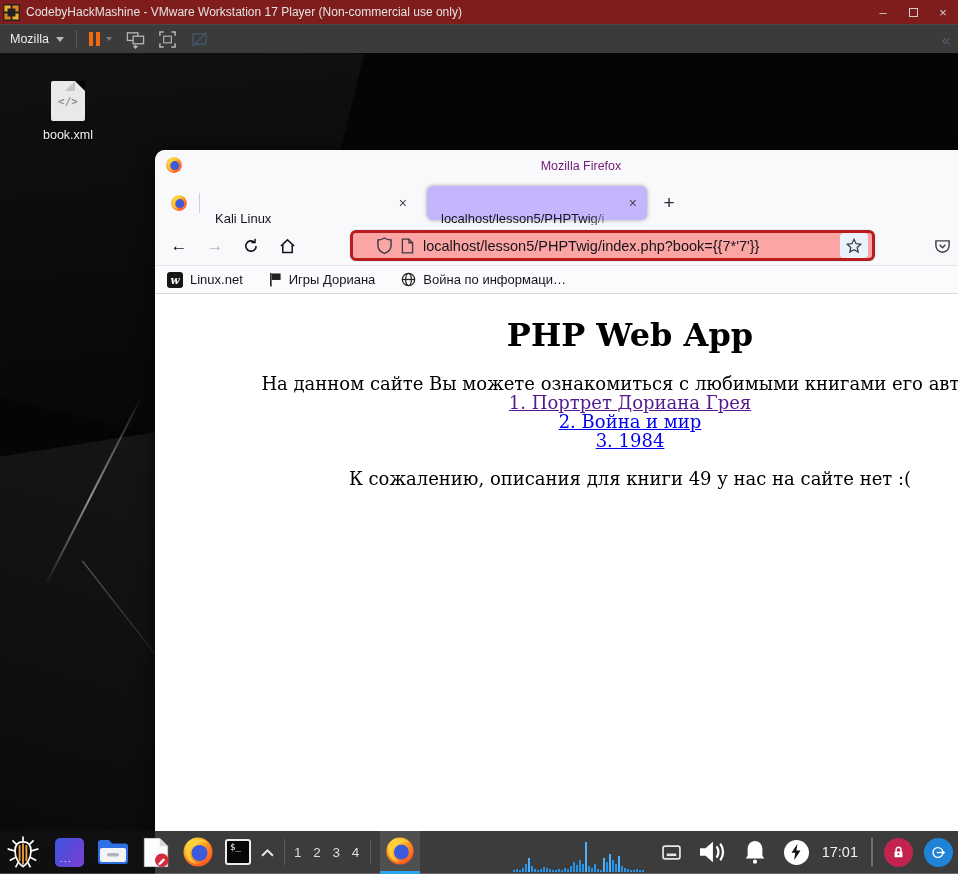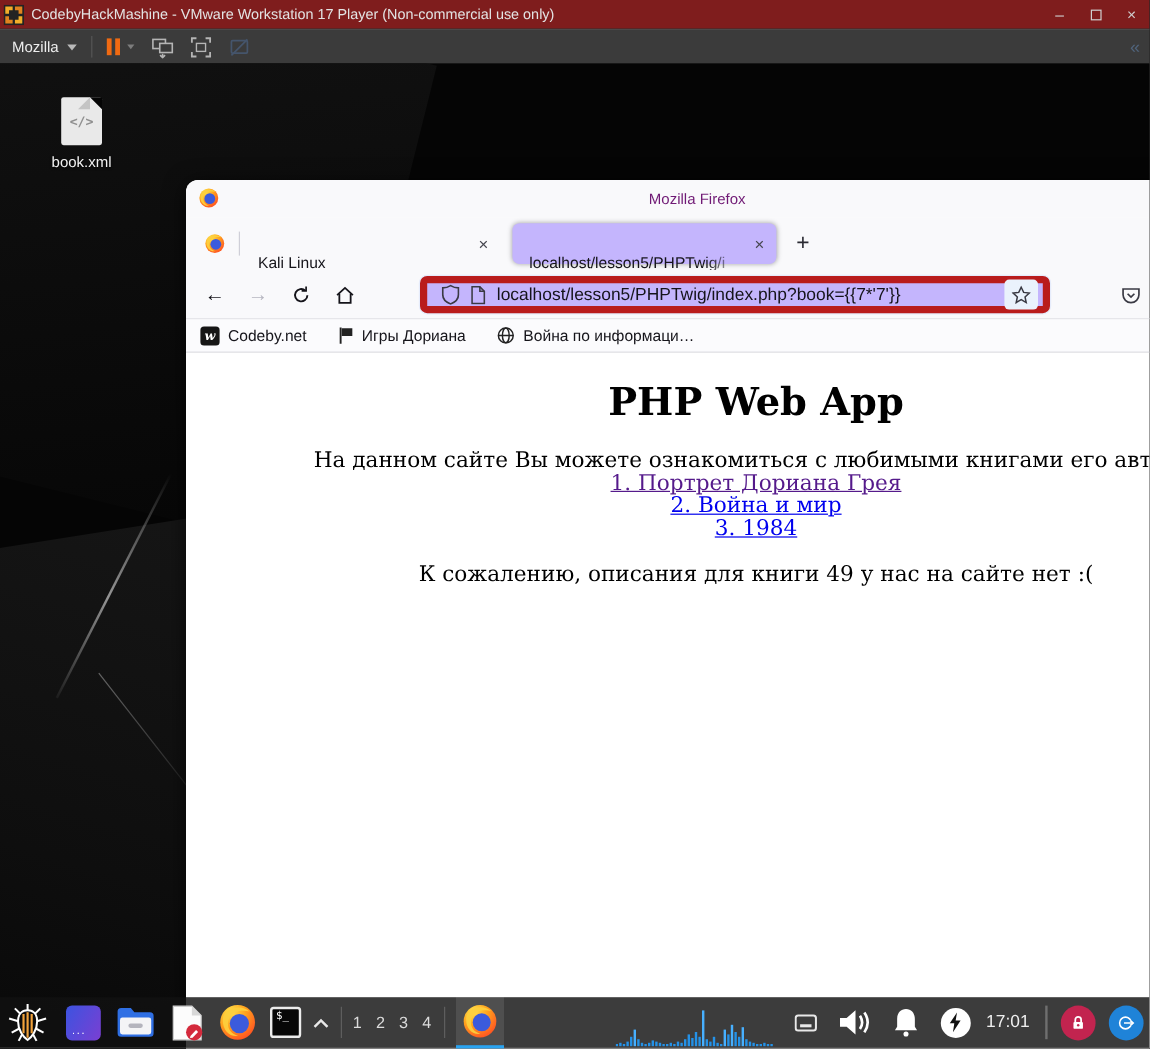--- a/index.html
+++ b/index.html
@@ -54,21 +54,21 @@
   .tab-inactive { left:46px; width:216px; }
   .tab-active { left:272px; width:220px; background:#c4b5fd; box-shadow:0 0 4px rgba(0,0,0,0.35); }
   .tab-label { font-size:13px; color:#15141a; white-space:nowrap; overflow:hidden; flex:1;margin-top:31px; }
   .tab-active .tab-label { -webkit-mask-image:linear-gradient(90deg,#000 82%,transparent 98%); mask-image:linear-gradient(90deg,#000 82%,transparent 98%); }
   .tab-close { font-size:14px; color:#46464f; margin-left:8px; line-height:1; }
   .newtab-btn { position:absolute; left:501px; top:9px; width:26px; height:26px; display:flex; align-items:center; justify-content:center; font-size:19px; color:#2b2b33; border-radius:4px; }
 
   .ff-navbar { position:relative; height:41px; background:#f9f9fb; border-bottom:1px solid #e6e6ea; }
   .nav-btn { position:absolute; top:6px; width:30px; height:29px; display:flex; align-items:center; justify-content:center; font-size:17px; color:#15141a; border-radius:4px; }
   .nav-back { left:9px; } .nav-fwd { left:45px; color:#b6b6c0; } .nav-reload { left:81px; } .nav-home { left:117px; }
-  .url-field { position:absolute; left:195px; top:5px; width:525px; height:31px; background:#c4b5fd; border:6px solid #b91c1c; border-radius:6px; display:flex; align-items:center; padding:0 4px 0 12px; box-shadow:0 0 0 1px rgba(120,160,255,0.15); }
+  .url-field { position:absolute; left:195px; top:5px; width:525px; height:31px; background:#fca5a5; border:3px solid #b91c1c; border-radius:6px; display:flex; align-items:center; padding:0 4px 0 24px; box-shadow:0 0 0 1px rgba(120,160,255,0.15); }
   .url-ico { display:flex; align-items:center; margin-right:9px; }
   .url-text { font-size:14.5px; color:#15141a; white-space:nowrap; overflow:hidden; flex:1; }
   .star-btn { width:28px; height:25px; display:flex; align-items:center; justify-content:center; border-radius:4px; background:#eaf2fc; }
   .pocket-btn { position:absolute; left:773px; top:8px; width:28px; height:26px; display:flex; align-items:center; justify-content:center; }
 
   .ff-bookmarks { height:28px; background:#fbfbfd; border-bottom:1px solid #d9d9de; display:flex; align-items:center; padding-left:12px; gap:26px; }
   .bm-item { display:flex; align-items:center; gap:7px; font-size:13px; color:#15141a; white-space:nowrap; }
   .bm-fav { width:16px; height:16px; background:#161616; border-radius:3px; color:#fff; font-size:10.5px; font-weight:bold; font-style:italic; display:flex; align-items:center; justify-content:center; font-family:"DejaVu Serif",serif; }
 
   .ff-content { height:580px; background:#fff; text-align:center; color:#000; font-family:"DejaVu Serif","Liberation Serif",serif; overflow:hidden; }
@@ -262,21 +262,21 @@
           <svg width="17" height="17" viewBox="0 0 18 18" fill="none" stroke="#3a3a44" stroke-width="1.5">
             <path d="M2 3 H16 V8 a7 7 0 0 1 -14 0Z"></path>
               <path d="M6 7.2 L9 10.2 L12 7.2"></path>
           </svg>
         </span>
       </div>
 
       <div class="ff-bookmarks">
         <span class="bm-item">
           <span class="bm-fav">w</span>
-          <span>Codeby.net</span>
+          <span>Linux.net</span>
         </span>
         <span class="bm-item">
           <svg width="13" height="15" viewBox="0 0 14 16">
             <path d="M2 1 V15.5" stroke="#222" stroke-width="1.7"></path>
               <path d="M3 1.5 H12.5 V8.5 H3Z" fill="#222"></path>
           </svg>
           <span>Игры Дориана</span>
         </span>
         <span class="bm-item">
           <svg width="15" height="15" viewBox="0 0 16 16" fill="none" stroke="#222" stroke-width="1.3">

